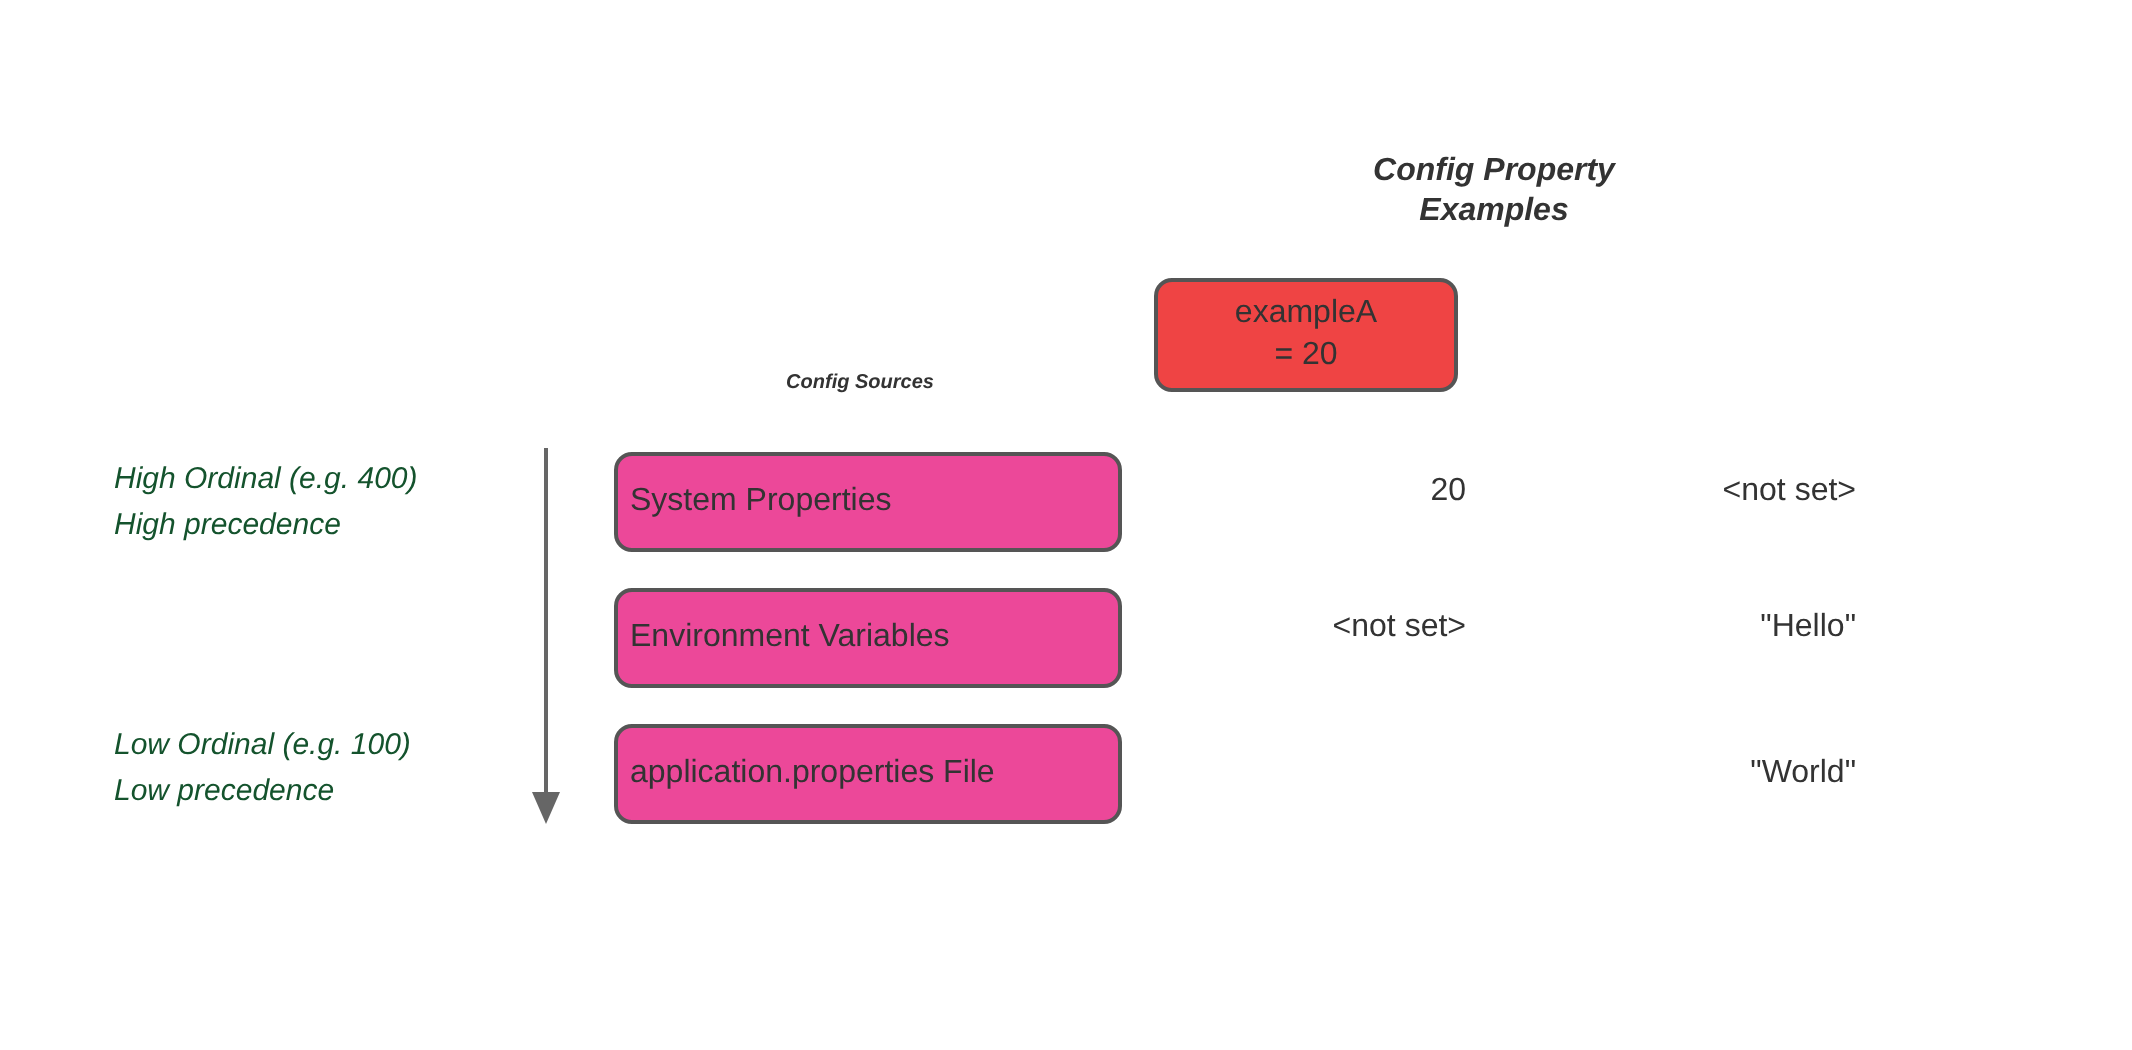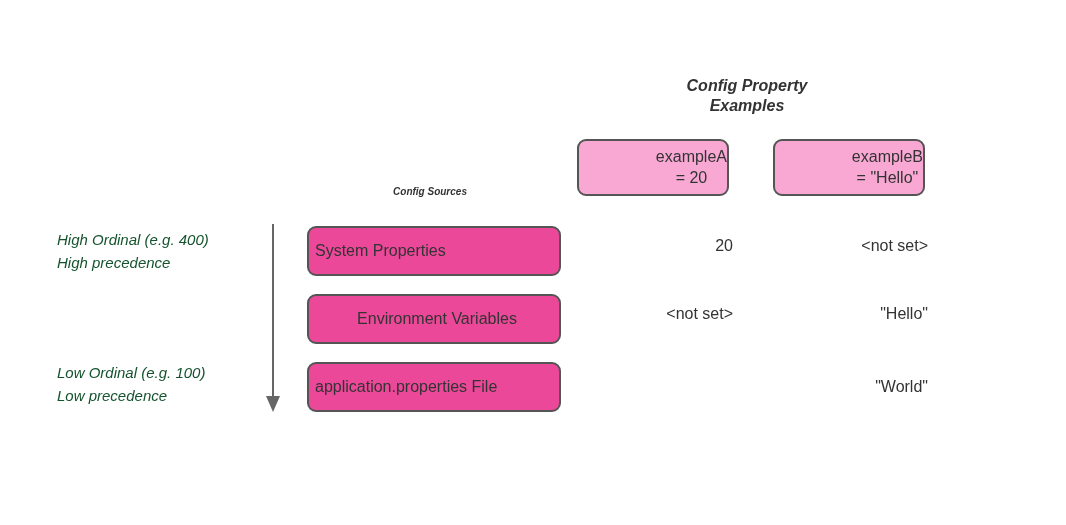--- a/index.html
+++ b/index.html
@@ -83,36 +83,36 @@
     display: flex;
     align-items: center;
     padding-left: 6px;
   }
   .source-box-label {
     font-size: 16px;
     color: #333333;
     white-space: nowrap;
   }
   #source-box-0 { top: 226px; }
-  #source-box-1 { top: 294px; justify-content: center; }
+  #source-box-1 { top: 294px; }
   #source-box-2 { top: 362px; }
 
   
   .property-box {
     position: absolute;
     top: 139px;
     width: 152px;
     height: 57px;
     box-sizing: border-box;
     border: 2px solid #555555;
     border-radius: 9px;
-    background: #f9a8d4;
+    background: #ef4444;
     display: flex;
     flex-direction: column;
-    align-items: flex-end;
+    align-items: center;
     justify-content: center;
     line-height: 1.3;
   }
   .property-box-label {
     font-size: 16px;
     color: #333333;
     text-align: center;
     white-space: pre-line;
   }
   #property-box-0 { left: 573px; }
@@ -164,24 +164,20 @@
 
   <div class="source-box" id="source-box-2">
     <span class="source-box-label">application.properties File</span>
   </div>
 
   <div class="property-box" id="property-box-0">
     <span class="property-box-label">exampleA
 = 20</span>
   </div>
 
-  <div class="property-box" id="property-box-1">
-    <span class="property-box-label">exampleB
-= "Hello"</span>
-  </div>
 
   <div class="value-cell col-a row-0">20</div>
   <div class="value-cell col-a row-1">&lt;not set&gt;</div>
 
   <div class="value-cell col-b row-0">&lt;not set&gt;</div>
   <div class="value-cell col-b row-1">"Hello"</div>
   <div class="value-cell col-b row-2">"World"</div>
 
 </div>
 

